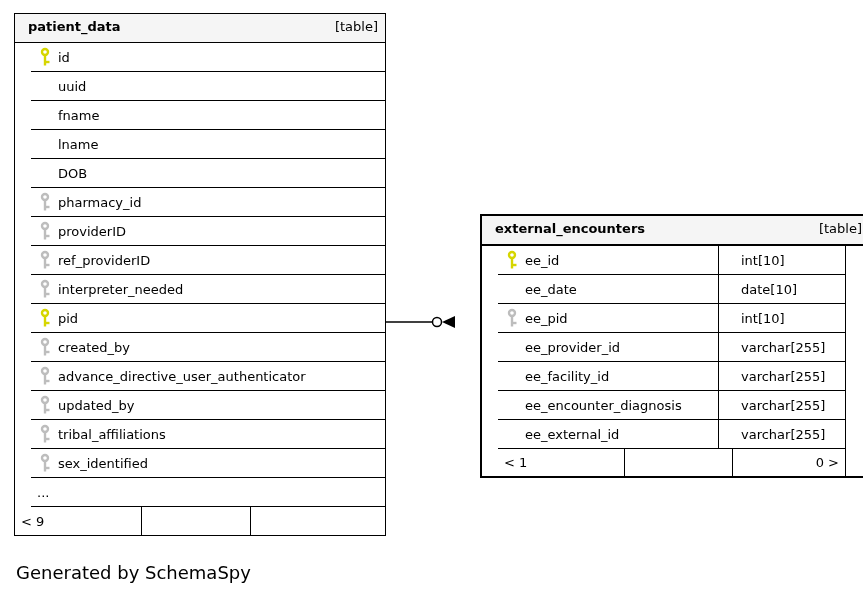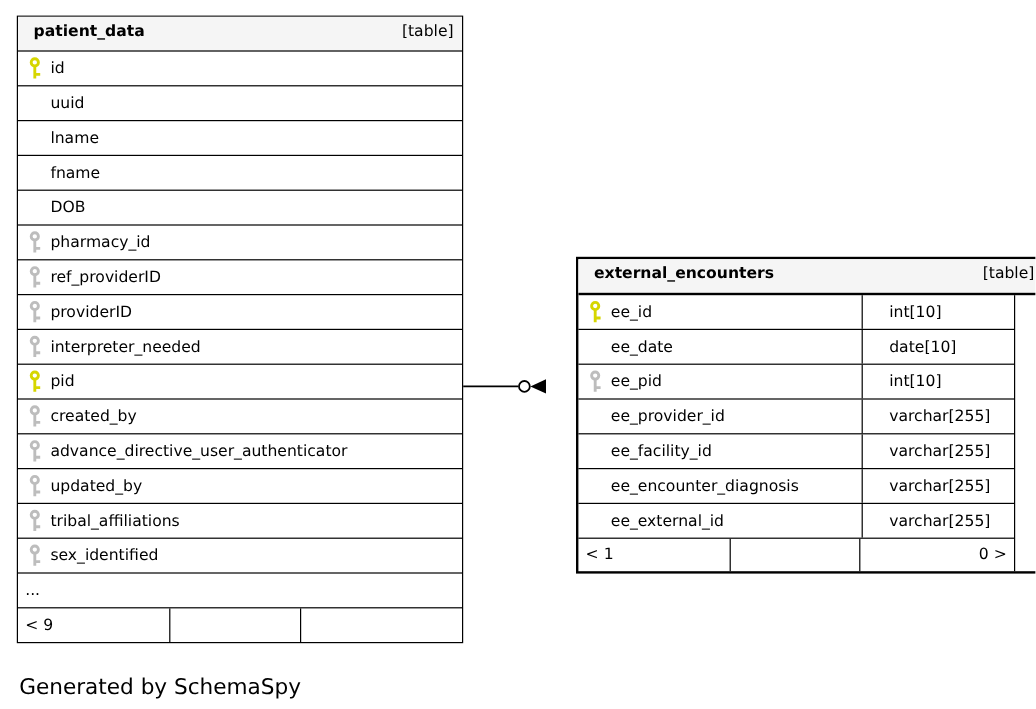--- a/index.html
+++ b/index.html
@@ -28,21 +28,21 @@
     align-items: center;
     background: #f5f5f5;
     border-bottom: 1px solid #000;
     padding: 0 7px 4px 13px;
     height: 29px;
   }
   .thick .tbl-header { height: 30px; border-bottom-width: 2px; }
   .tbl-title { font-weight: bold; }
   .tbl-tag { font-weight: normal; }
   .tbl-body { display: flex; align-items: stretch; }
-  .cols-main { flex: 1 1 auto; min-width: 0; }
+  .cols-main { flex: 1 1 auto; min-width: 0; margin-left: 16px; }
   .spacer-col { width: 24px; border-left: 1px solid #000; }
   .col-row {
     display: flex;
     align-items: stretch;
     height: 29px;
     border-bottom: 1px solid #000;
   }
   .name-cell {
     flex: 1 1 auto;
     min-width: 0;
@@ -113,32 +113,32 @@
           </div>
           <div class="col-row">
             <div class="name-cell">
               <span class="key-slot"></span>
               <span>uuid</span>
             </div>
           </div>
           <div class="col-row">
             <div class="name-cell">
               <span class="key-slot"></span>
+              <span>fname</span>
+            </div>
+          </div>
+          <div class="col-row">
+            <div class="name-cell">
+              <span class="key-slot"></span>
               <span>lname</span>
             </div>
           </div>
           <div class="col-row">
             <div class="name-cell">
               <span class="key-slot"></span>
-              <span>fname</span>
-            </div>
-          </div>
-          <div class="col-row">
-            <div class="name-cell">
-              <span class="key-slot"></span>
               <span>DOB</span>
             </div>
           </div>
           <div class="col-row">
             <div class="name-cell">
               <span class="key-slot">
                 <svg width="12" height="20">
                   <circle cx="6" cy="5" r="3" fill="none" stroke="#bdbdbd" stroke-width="2.4"></circle>
                   <line x1="6" y1="8" x2="6" y2="18.5" stroke="#bdbdbd" stroke-width="2.4"></line>
                   <line x1="6" y1="15" x2="10.5" y2="15" stroke="#bdbdbd" stroke-width="2.4"></line>
@@ -149,33 +149,33 @@
           </div>
           <div class="col-row">
             <div class="name-cell">
               <span class="key-slot">
                 <svg width="12" height="20">
                   <circle cx="6" cy="5" r="3" fill="none" stroke="#bdbdbd" stroke-width="2.4"></circle>
                   <line x1="6" y1="8" x2="6" y2="18.5" stroke="#bdbdbd" stroke-width="2.4"></line>
                   <line x1="6" y1="15" x2="10.5" y2="15" stroke="#bdbdbd" stroke-width="2.4"></line>
                 </svg>
               </span>
+              <span>providerID</span>
+            </div>
+          </div>
+          <div class="col-row">
+            <div class="name-cell">
+              <span class="key-slot">
+                <svg width="12" height="20">
+                  <circle cx="6" cy="5" r="3" fill="none" stroke="#bdbdbd" stroke-width="2.4"></circle>
+                  <line x1="6" y1="8" x2="6" y2="18.5" stroke="#bdbdbd" stroke-width="2.4"></line>
+                  <line x1="6" y1="15" x2="10.5" y2="15" stroke="#bdbdbd" stroke-width="2.4"></line>
+                </svg>
+              </span>
               <span>ref_providerID</span>
-            </div>
-          </div>
-          <div class="col-row">
-            <div class="name-cell">
-              <span class="key-slot">
-                <svg width="12" height="20">
-                  <circle cx="6" cy="5" r="3" fill="none" stroke="#bdbdbd" stroke-width="2.4"></circle>
-                  <line x1="6" y1="8" x2="6" y2="18.5" stroke="#bdbdbd" stroke-width="2.4"></line>
-                  <line x1="6" y1="15" x2="10.5" y2="15" stroke="#bdbdbd" stroke-width="2.4"></line>
-                </svg>
-              </span>
-              <span>providerID</span>
             </div>
           </div>
           <div class="col-row">
             <div class="name-cell">
               <span class="key-slot">
                 <svg width="12" height="20">
                   <circle cx="6" cy="5" r="3" fill="none" stroke="#bdbdbd" stroke-width="2.4"></circle>
                   <line x1="6" y1="8" x2="6" y2="18.5" stroke="#bdbdbd" stroke-width="2.4"></line>
                   <line x1="6" y1="15" x2="10.5" y2="15" stroke="#bdbdbd" stroke-width="2.4"></line>
                 </svg>

